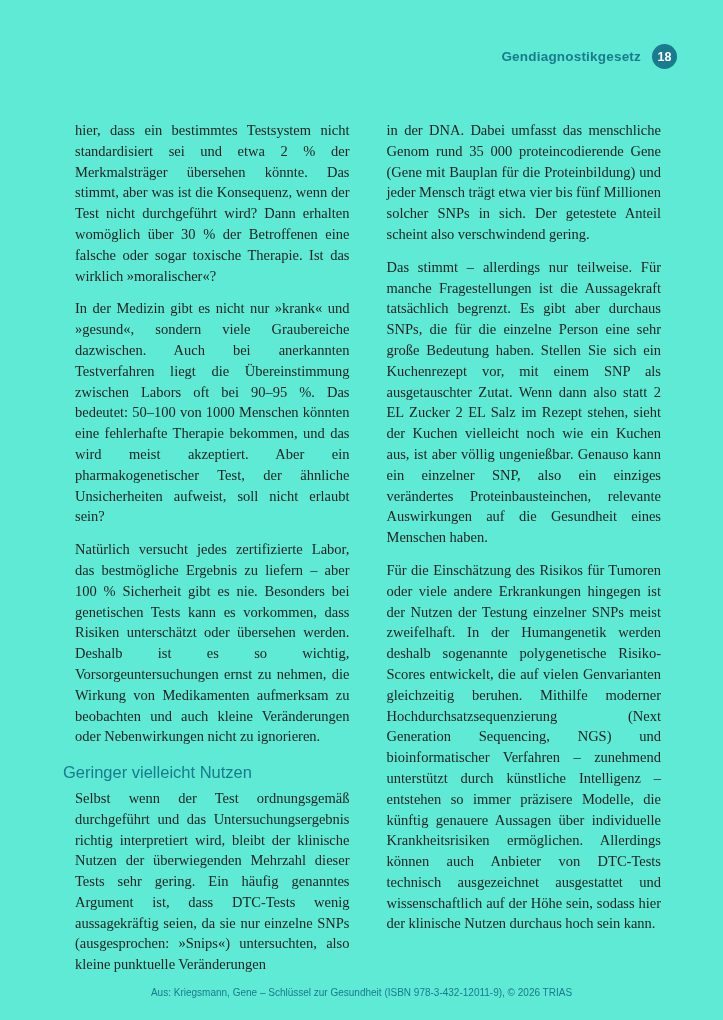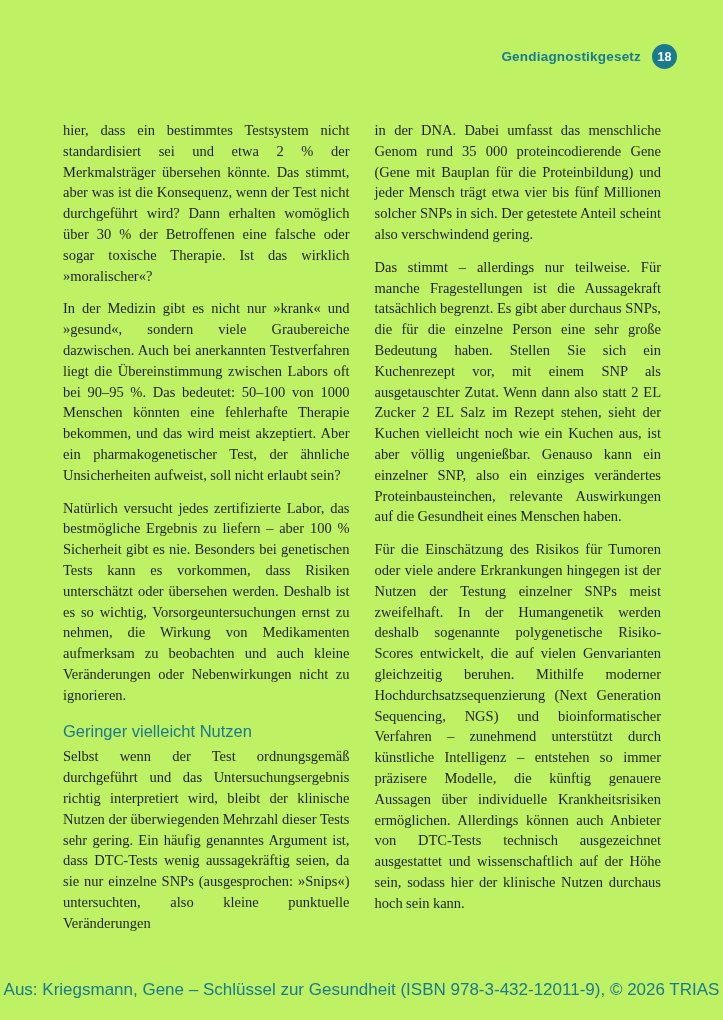--- a/index.html
+++ b/index.html
@@ -5,21 +5,21 @@
   * { box-sizing: border-box; margin: 0; padding: 0; }
   html, body { background: #ffffff; }
   body {
     width: 723px;
     height: 1020px;
     position: relative;
     overflow: hidden;
     font-family: "Liberation Serif", serif;
     color: #1f1f1f;
   }
-  .page { position: absolute; inset: 0; background: #bef264; }
+  .page { position: absolute; inset: 0; background: #5eead4; }
 
   
   .page-header {
     position: absolute;
     top: 44px;
     right: 46px;
     display: flex;
     align-items: center;
     gap: 11px;
   }
@@ -54,21 +54,21 @@
     gap: 25px;
   }
   .col { flex: 1 1 0; min-width: 0; }
   .col p {
     font-size: 14.5px;
     line-height: 20.8px;
     text-align: justify;
     hyphens: auto;
     -webkit-hyphens: auto;
     word-spacing: -0.2px;
-    margin: 0 0 12px 0;
+    margin: 0 0 12px 12px;
   }
   .col p:last-child { margin-bottom: 0; }
   .subheading {
     font-family: "Liberation Sans", sans-serif;
     font-size: 16.5px;
     font-weight: 400;
     color: var(--accent, #1a7a8e);
     margin: 16px 0 5px 0;
     line-height: 1.2;
   }
@@ -76,21 +76,21 @@
   
   .page-footer {
     position: absolute;
     left: 0;
     right: 0;
     bottom: 20px;
     text-align: center;
   }
   .page-footer span {
     font-family: "Liberation Sans", sans-serif;
-    font-size: 17px;
+    font-size: 10px;
     color: var(--accent, #1a7a8e);
   }
 </style>
 </head>
 <body style="color: rgb(31, 31, 31);">
 
 <div class="page">
 
   <header class="page-header">
     <span class="running-head">Gendiagnostikgesetz</span>

